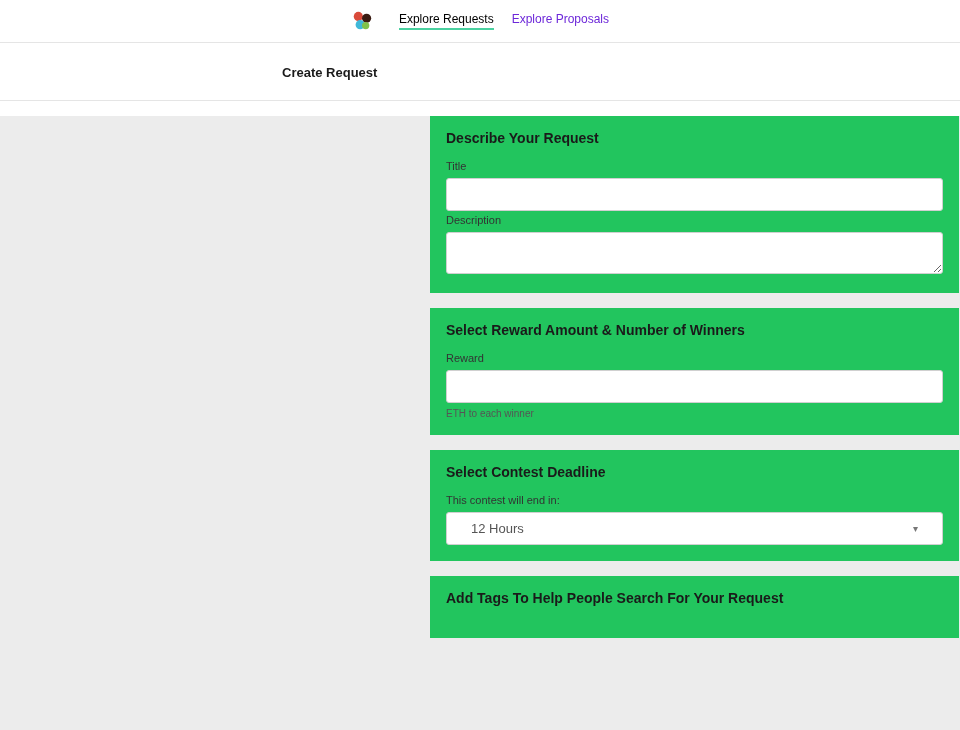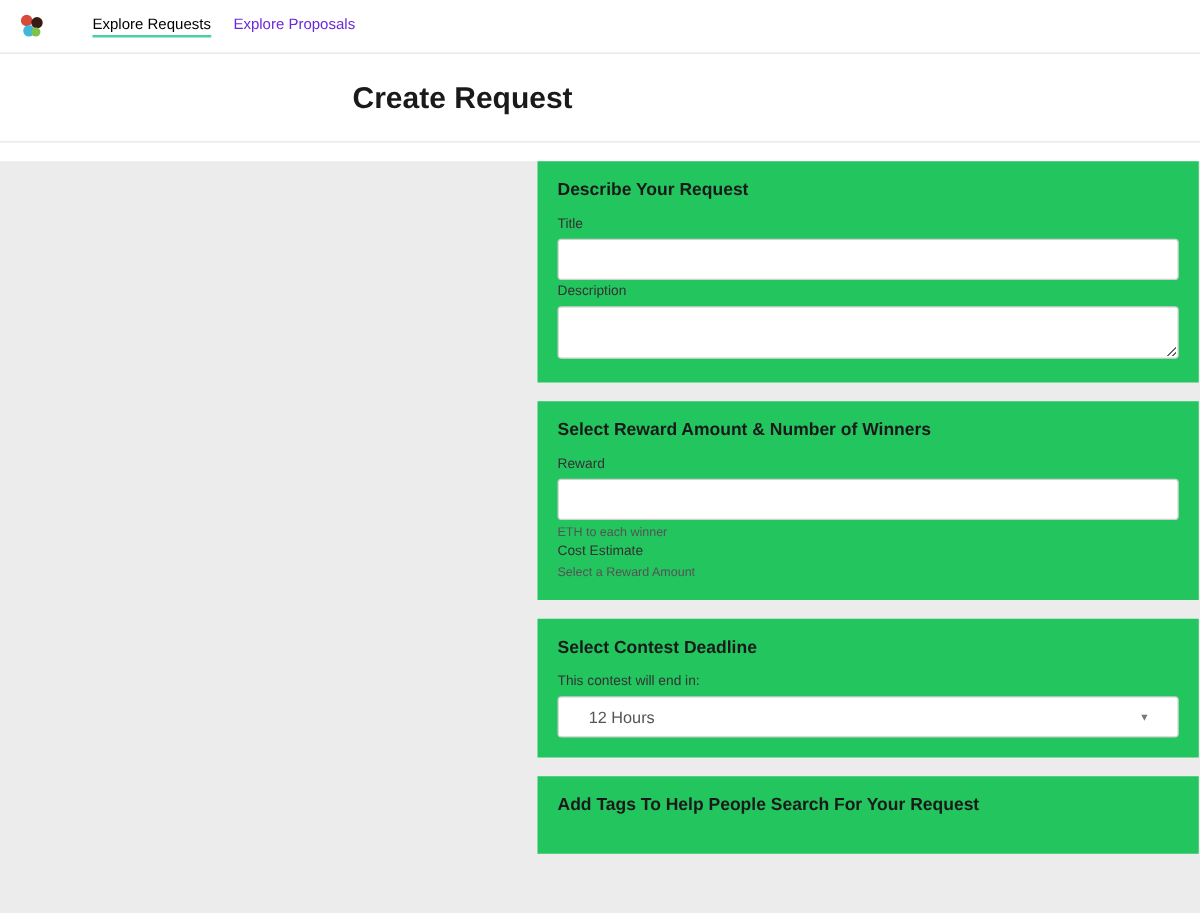--- a/index.html
+++ b/index.html
@@ -1,28 +1,28 @@
 <!DOCTYPE html>
 <html><head>
   <meta charset="utf-8">
   <style>
     * { margin: 0; padding: 0; box-sizing: border-box; }
     body { font-family: -apple-system, BlinkMacSystemFont, "Segoe UI", Helvetica, Arial, sans-serif; font-size: 13px; color: #1a1a1a; background: #fff; }
     
     
-    .topnav { display: flex; align-items: center; padding: 10px 14px; border-bottom: 1px solid #e5e5e5; gap: 32px; }
+    .topnav { display: flex; align-items: center; padding: 10px 14px; border-bottom: 1px solid #e5e5e5; gap: 20px; justify-content: center; }
     .logo { width: 22px; height: 22px; position: relative; margin-right: 6px; }
     .logo svg { width: 100%; height: 100%; }
     .nav-links { display: flex; gap: 18px; }
     .nav-link { font-size: 12px; color: #6d28d9; text-decoration: none; padding-bottom: 2px; }
     .nav-link.active { border-bottom: 2px solid #4ad1a0; color: #000; }
     
     
     .page-title-bar { padding: 22px 0 20px 0; border-bottom: 1px solid #e5e5e5; }
-    .page-title { font-size: 24px; font-weight: 700; margin-left: 282px; }
+    .page-title { font-size: 13px; font-weight: 700; margin-left: 282px; }
 
     
     .main { background: #ececec; padding: 0 15px; min-height: calc(100vh - 108px); padding-bottom: 1px;}
 
     
     .section { background: #22c55e; margin: 15px 0 0 415px; width: 529px; padding: 14px 16px 16px 16px; }
 
     .section-title { font-size: 14px; font-weight: 600; margin-bottom: 14px; color: #1a1a1a;}
     .field-label { font-size: 11px; color: #333; margin-bottom: 6px; display: block; }
     .helper { font-size: 10px; color: #555; margin-top: 5px; }
@@ -89,24 +89,20 @@
     </div>
   </div>
 
   <div class="section">
     <div class="section-title">Select Reward Amount &amp; Number of Winners</div>
     <div class="field">
       <label class="field-label">Reward</label>
       <input type="text" value="" style="">
       <div class="helper">ETH to each winner</div>
     </div>
-    <div class="field">
-      <label class="field-label">Cost Estimate</label>
-      <div class="helper" style="margin-top:2px;">Select a Reward Amount</div>
-    </div>
   </div>
 
   <div class="section">
     <div class="section-title">Select Contest Deadline</div>
     <div class="field">
       <label class="field-label">This contest will end in:</label>
       <div class="select">
         <span>12 Hours</span>
         <span class="caret">▾</span>
       </div>

